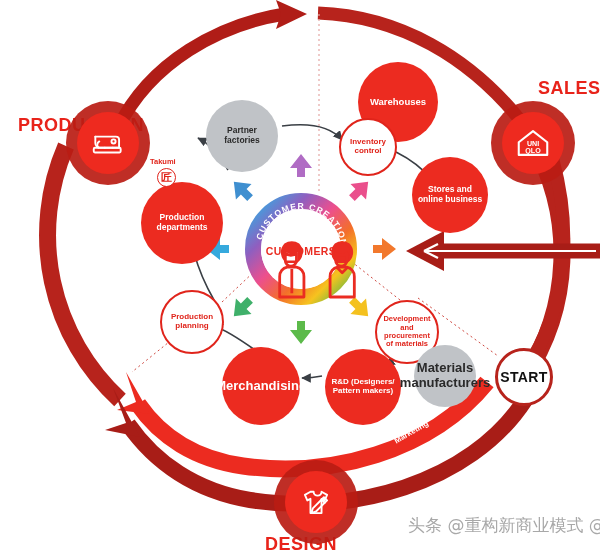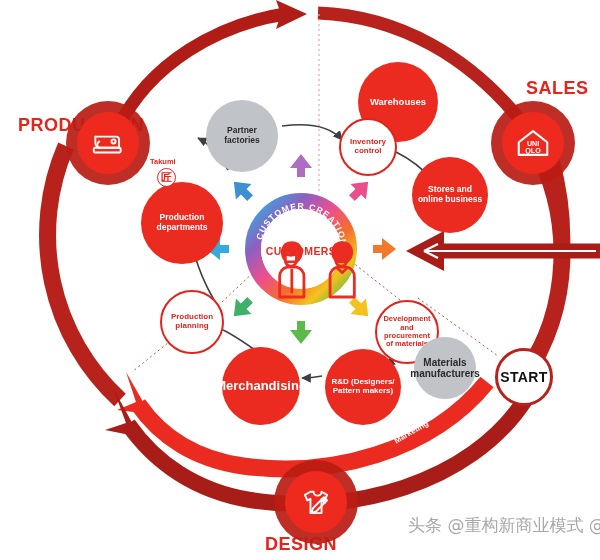--- a/index.html
+++ b/index.html
@@ -14,21 +14,21 @@
 
   .corner-label {
     position:absolute;
     font-weight:bold;
     color:#e8231a;
     letter-spacing:0.5px;
     white-space:nowrap;
     font-size:18px;
   }
   #lbl-production { left:18px;  top:78px;margin-top:37px; }
-  #lbl-sales      { left:526px; top:78px; }
+  #lbl-sales      { left:538px; top:78px; }
   #lbl-design     { left:265px; top:534px; }
 
   .hub {
     position:absolute;
     border-radius:50%;
     background:#ee2a1f;
     display:flex; align-items:center; justify-content:center;
     box-shadow: 0 0 0 11px rgba(186,28,20,0.92);
   }
   #hub-production { left:77px;  top:112px; width:62px; height:62px; }
@@ -59,21 +59,21 @@
 
   #n-warehouses       { left:358px; top:62px;  width:80px; height:80px; font-size:9.5px; }
   #n-inventory        { left:339px; top:118px; width:58px; height:58px; font-size:8px; }
   #n-stores           { left:412px; top:157px; width:76px; height:76px; font-size:8.5px; }
   #n-partner          { left:206px; top:100px; width:72px; height:72px; font-size:8.5px; }
   #n-production-dept  { left:141px; top:182px; width:82px; height:82px; font-size:8.5px; }
   #n-production-plan  { left:160px; top:290px; width:64px; height:64px; font-size:8px; }
   #n-merchandising    { left:222px; top:347px; width:78px; height:78px; font-size:13px; }
   #n-rd               { left:325px; top:349px; width:76px; height:76px; font-size:8px; }
   #n-development      { left:375px; top:300px; width:64px; height:64px; font-size:7.5px; }
-  #n-materials        { left:414px; top:337px; width:62px; height:62px; font-size:10px;text-align:center; }
+  #n-materials        { left:414px; top:345px; width:62px; height:62px; font-size:13px;text-align:center; }
 
   #takumi-label {
     position:absolute; left:150px; top:157px;
     font-size:7.5px; font-weight:bold; color:#e0241b; white-space:nowrap;
   }
   #takumi-badge {
     position:absolute; left:157px; top:168px; width:19px; height:19px;
     border-radius:50%; background:#ffffff; border:1.6px solid #e0241b;
     display:flex; align-items:center; justify-content:center;
     color:#e0241b; font-size:11px; font-weight:bold; line-height:1;

